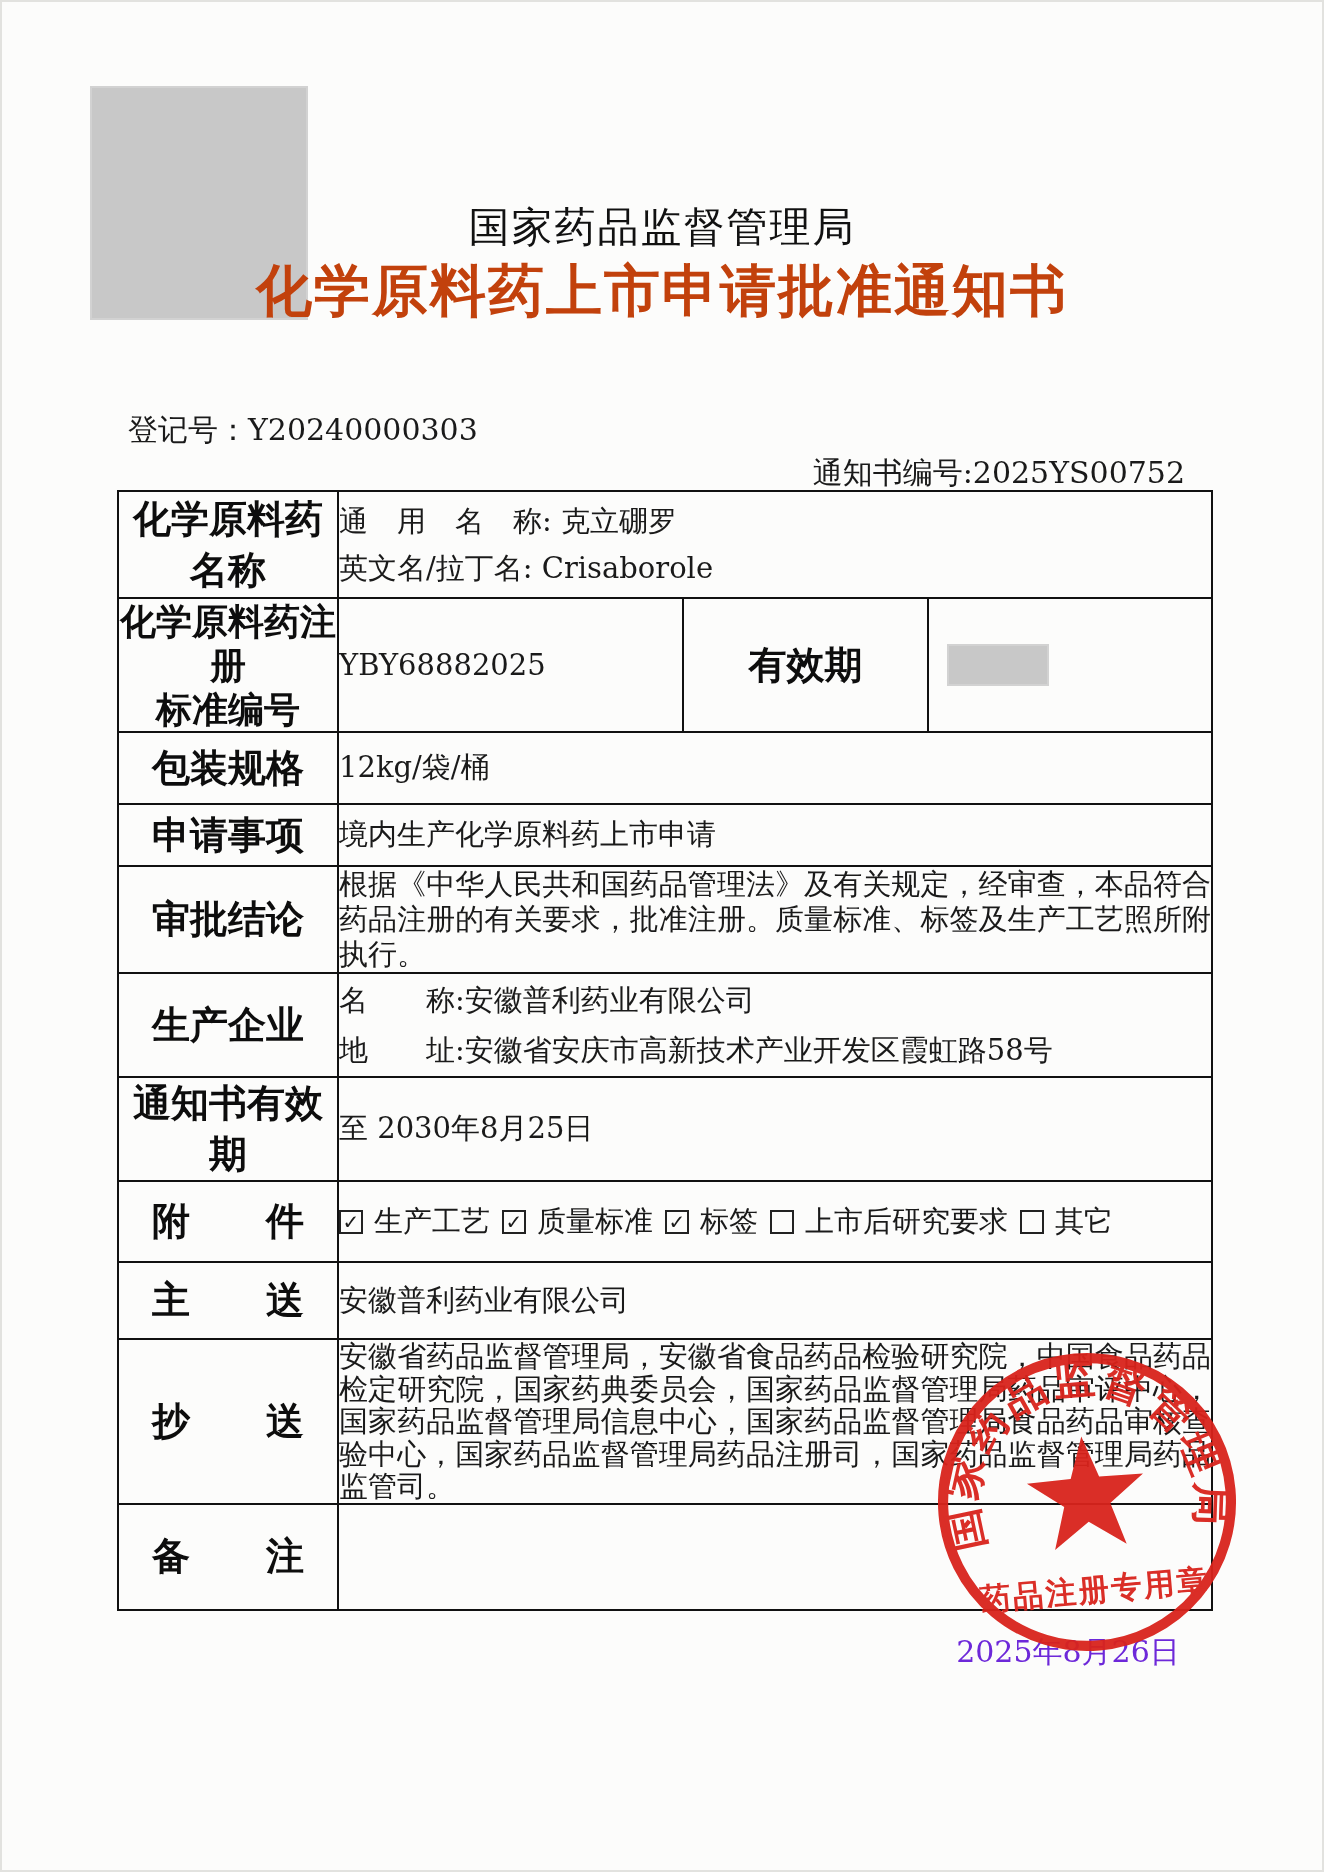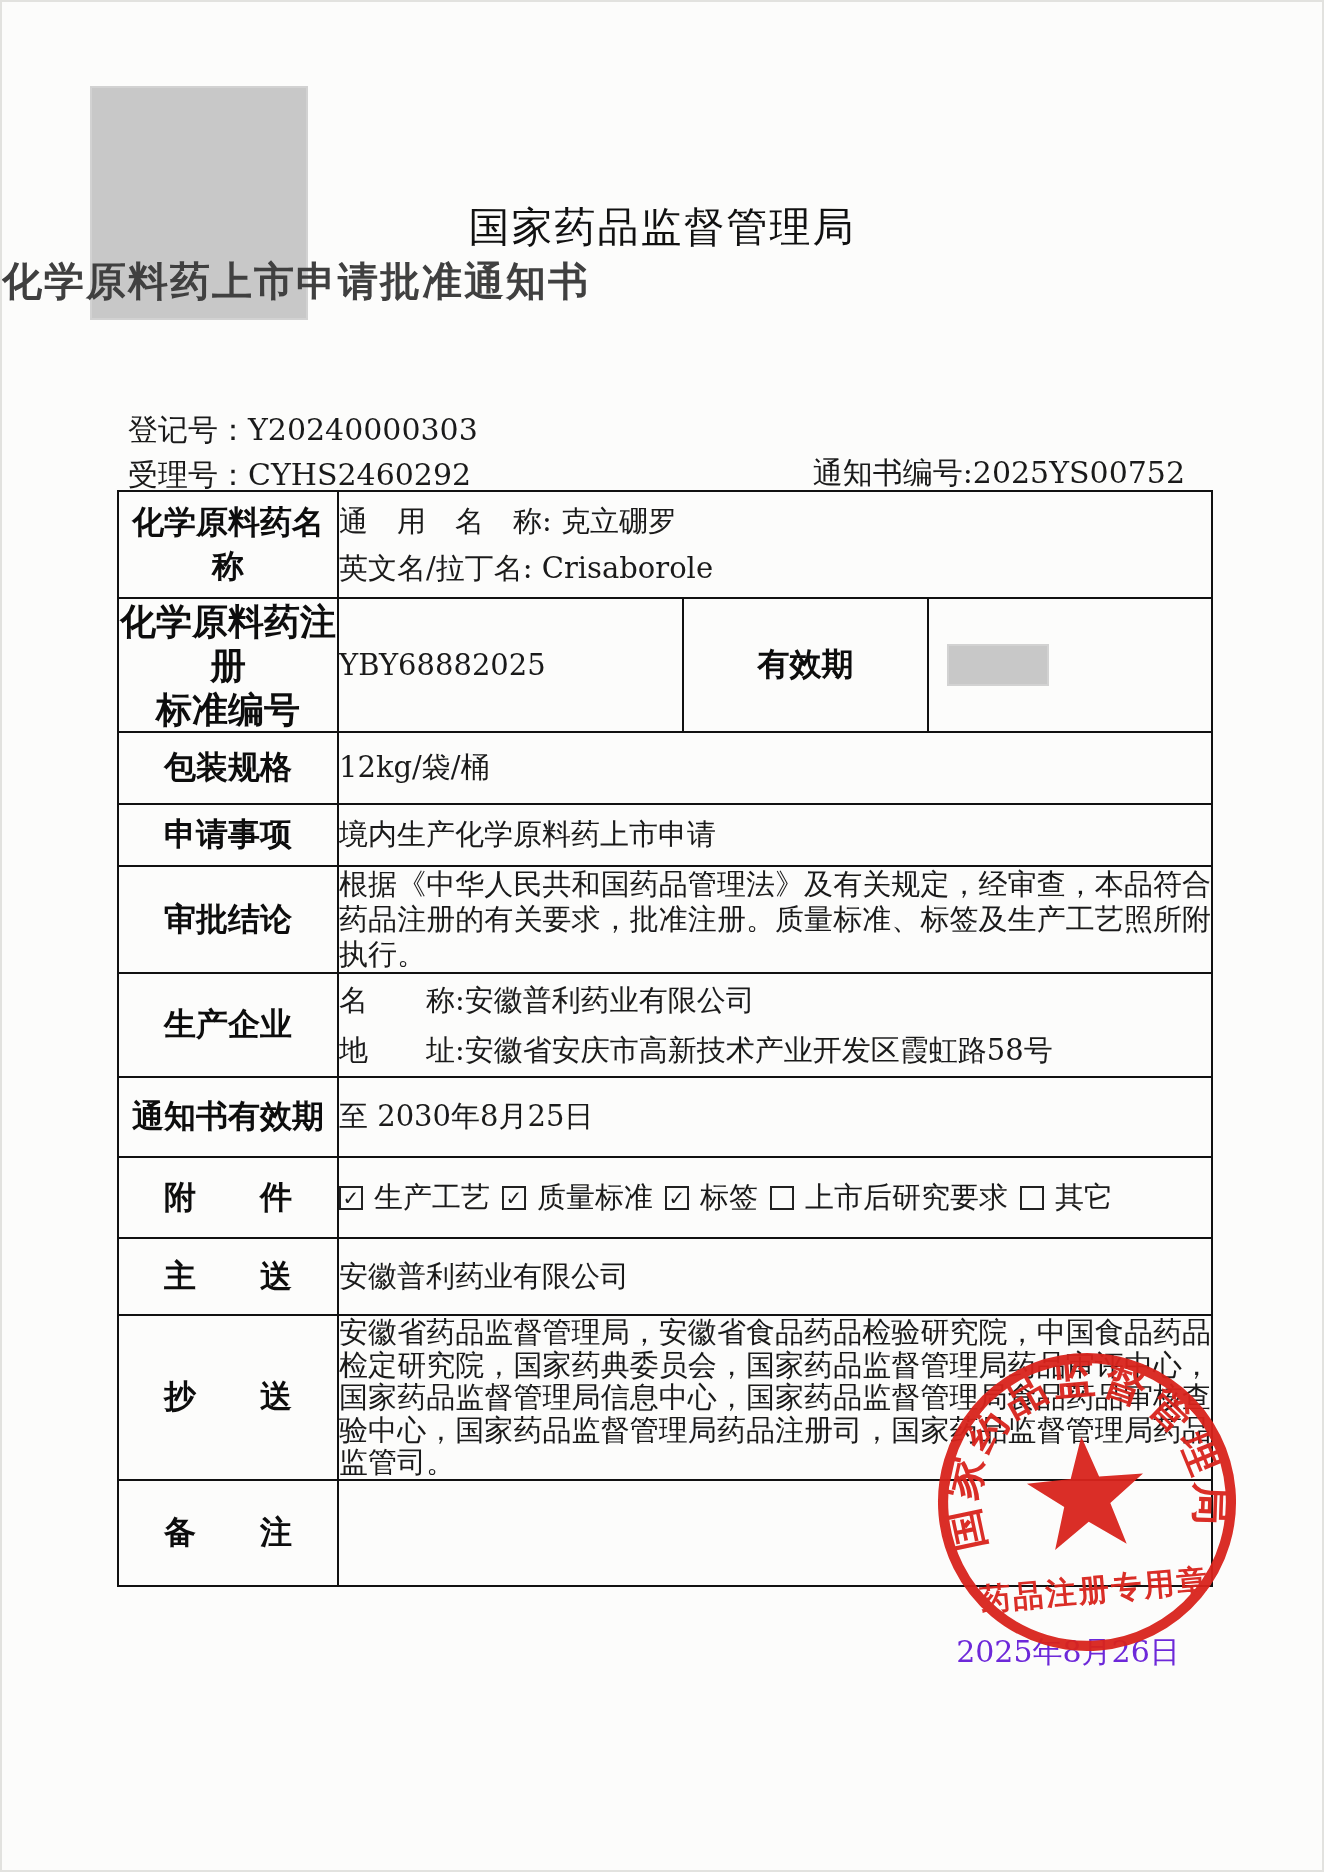--- a/index.html
+++ b/index.html
@@ -2,27 +2,27 @@
 <html style="--stamp-red: #d9231c;"><head>
 <meta charset="utf-8">
 <style>
   html,body{margin:0;padding:0;background:#f2f2f0;}
   .page{position:relative;width:1324px;height:1872px;background:#fcfcfb;
         border:2px solid #e2e2df;box-sizing:border-box;overflow:hidden;
         font-family:"DejaVu Serif","Liberation Serif",serif;color:#1a1a1a;padding-left:48px;}
   .redact{position:absolute;background:#c8c8c8;box-shadow:inset 0 0 0 2px #d2d2d2;}
   .agency{position:absolute;left:0;top:198px;width:100%;text-align:center;
           font-size:41px;letter-spacing:2px;color:#111;}
-  .doctitle{position:absolute;left:0;top:252px;width:100%;
-          font-size:40px;font-weight:600;letter-spacing:2px;color:#404040;}
+  .doctitle{position:absolute;left:0;top:252px;width:100%;text-align:center;
+          font-size:56px;font-weight:600;letter-spacing:2px;color:#c2410c;}
   .regline{position:absolute;left:126px;font-size:30px;}
   .noticeno{position:absolute;left:760px;top:451px;width:423px;text-align:right;font-size:30px;}
   table.doc{position:absolute;left:115px;top:488px;width:1094px;border-collapse:collapse;table-layout:fixed;}
   table.doc td{border:2.5px solid #111;vertical-align:middle;padding:0;}
-  td.lab{font-weight:bold;font-size:32px;text-align:center;color:#0d0d0d;}
+  td.lab{font-weight:bold;font-size:38px;text-align:center;color:#0d0d0d;}
   td.val{font-size:29px;padding-left:22px;padding-right:18px;}
   .r1{height:107px}.r2{height:95px}.r3{height:72px}.r4{height:62px}.r5{height:83px}
   .r6{height:104px}.r7{height:80px}.r8{height:81px}.r9{height:77px}.r10{height:162px}.r11{height:106px}
   .twoline{line-height:47px;}
   .conc{line-height:35px;font-size:28.5px;text-align:justify;}
   .cctext{line-height:32.5px;font-size:28.5px;text-align:justify;padding-top:4px;padding-bottom:4px;}
   .cbrow{display:flex;align-items:center;gap:12px;font-size:29px;flex-wrap:nowrap;}
   .cbox{display:inline-flex;align-items:center;justify-content:center;width:24px;height:24px;
         border:2.5px solid #222;box-sizing:border-box;font-size:20px;line-height:1;
         font-family:"DejaVu Sans","Liberation Sans",sans-serif;margin-right:2px;flex:0 0 auto;}
@@ -40,21 +40,20 @@
 <body>
 
 <div class="page">
 
   <div class="redact" style="left:88px;top:84px;width:218px;height:234px;"></div>
 
   <div class="agency">国家药品监督管理局</div>
   <div class="doctitle">化学原料药上市申请批准通知书</div>
 
   <div class="regline" style="top:408px;"><span>登记号：</span><span>Y20240000303</span></div>
-  <div class="regline" style="top:453px;"><span>受理号：</span><span>CYHS2460292</span></div>
   <div class="noticeno"><span>通知书编号:</span><span>2025YS00752</span></div>
 
   <table class="doc">
     <colgroup>
         <col style="width:220px">
         <col style="width:345px">
         <col style="width:245px">
         <col style="width:284px">
       </colgroup>
 

